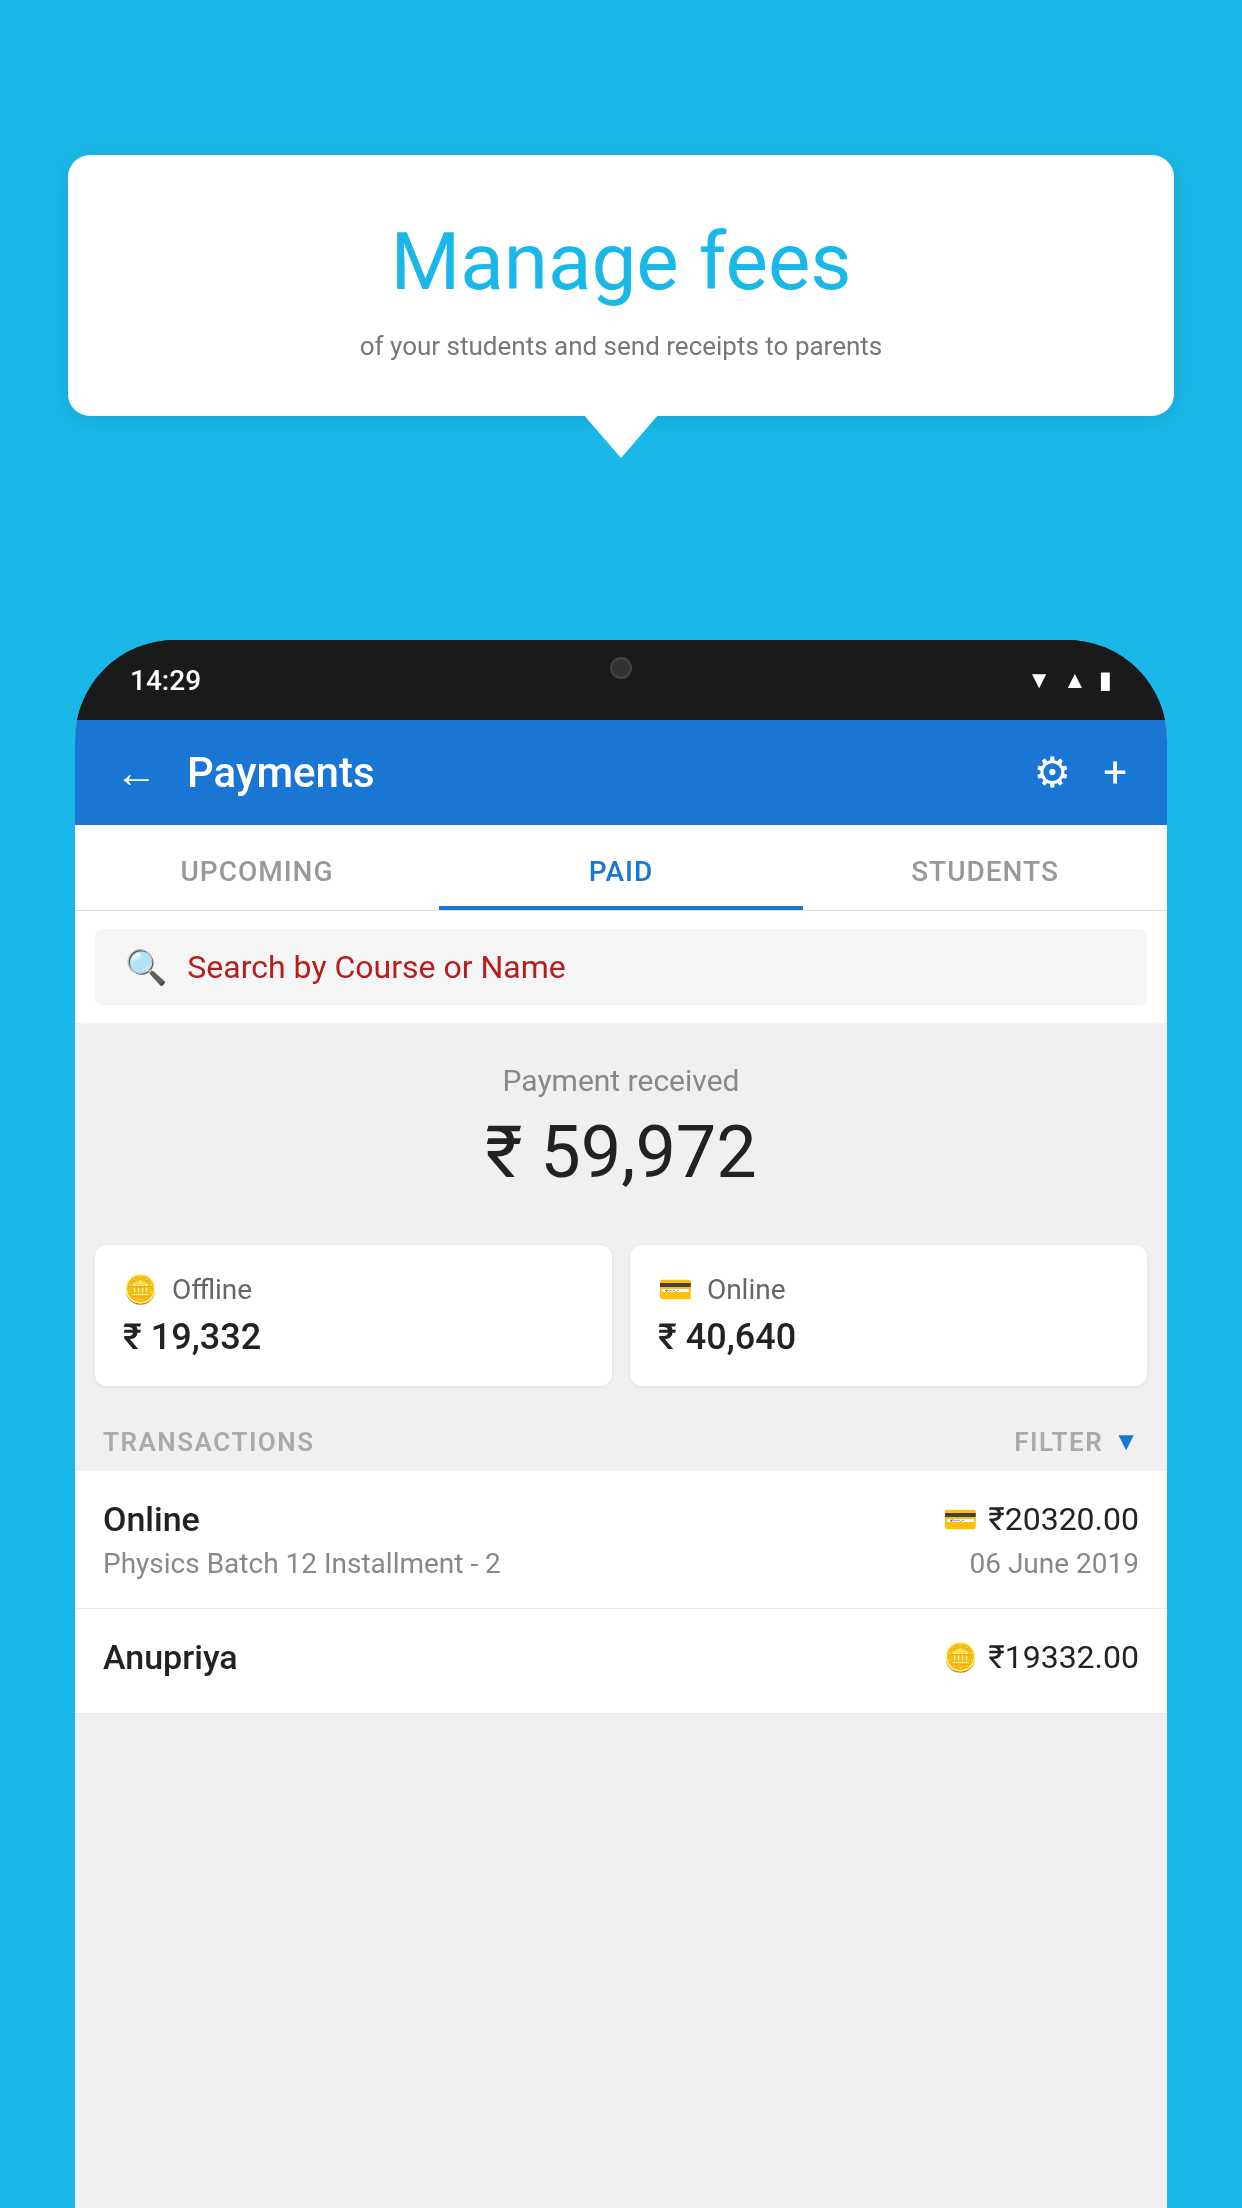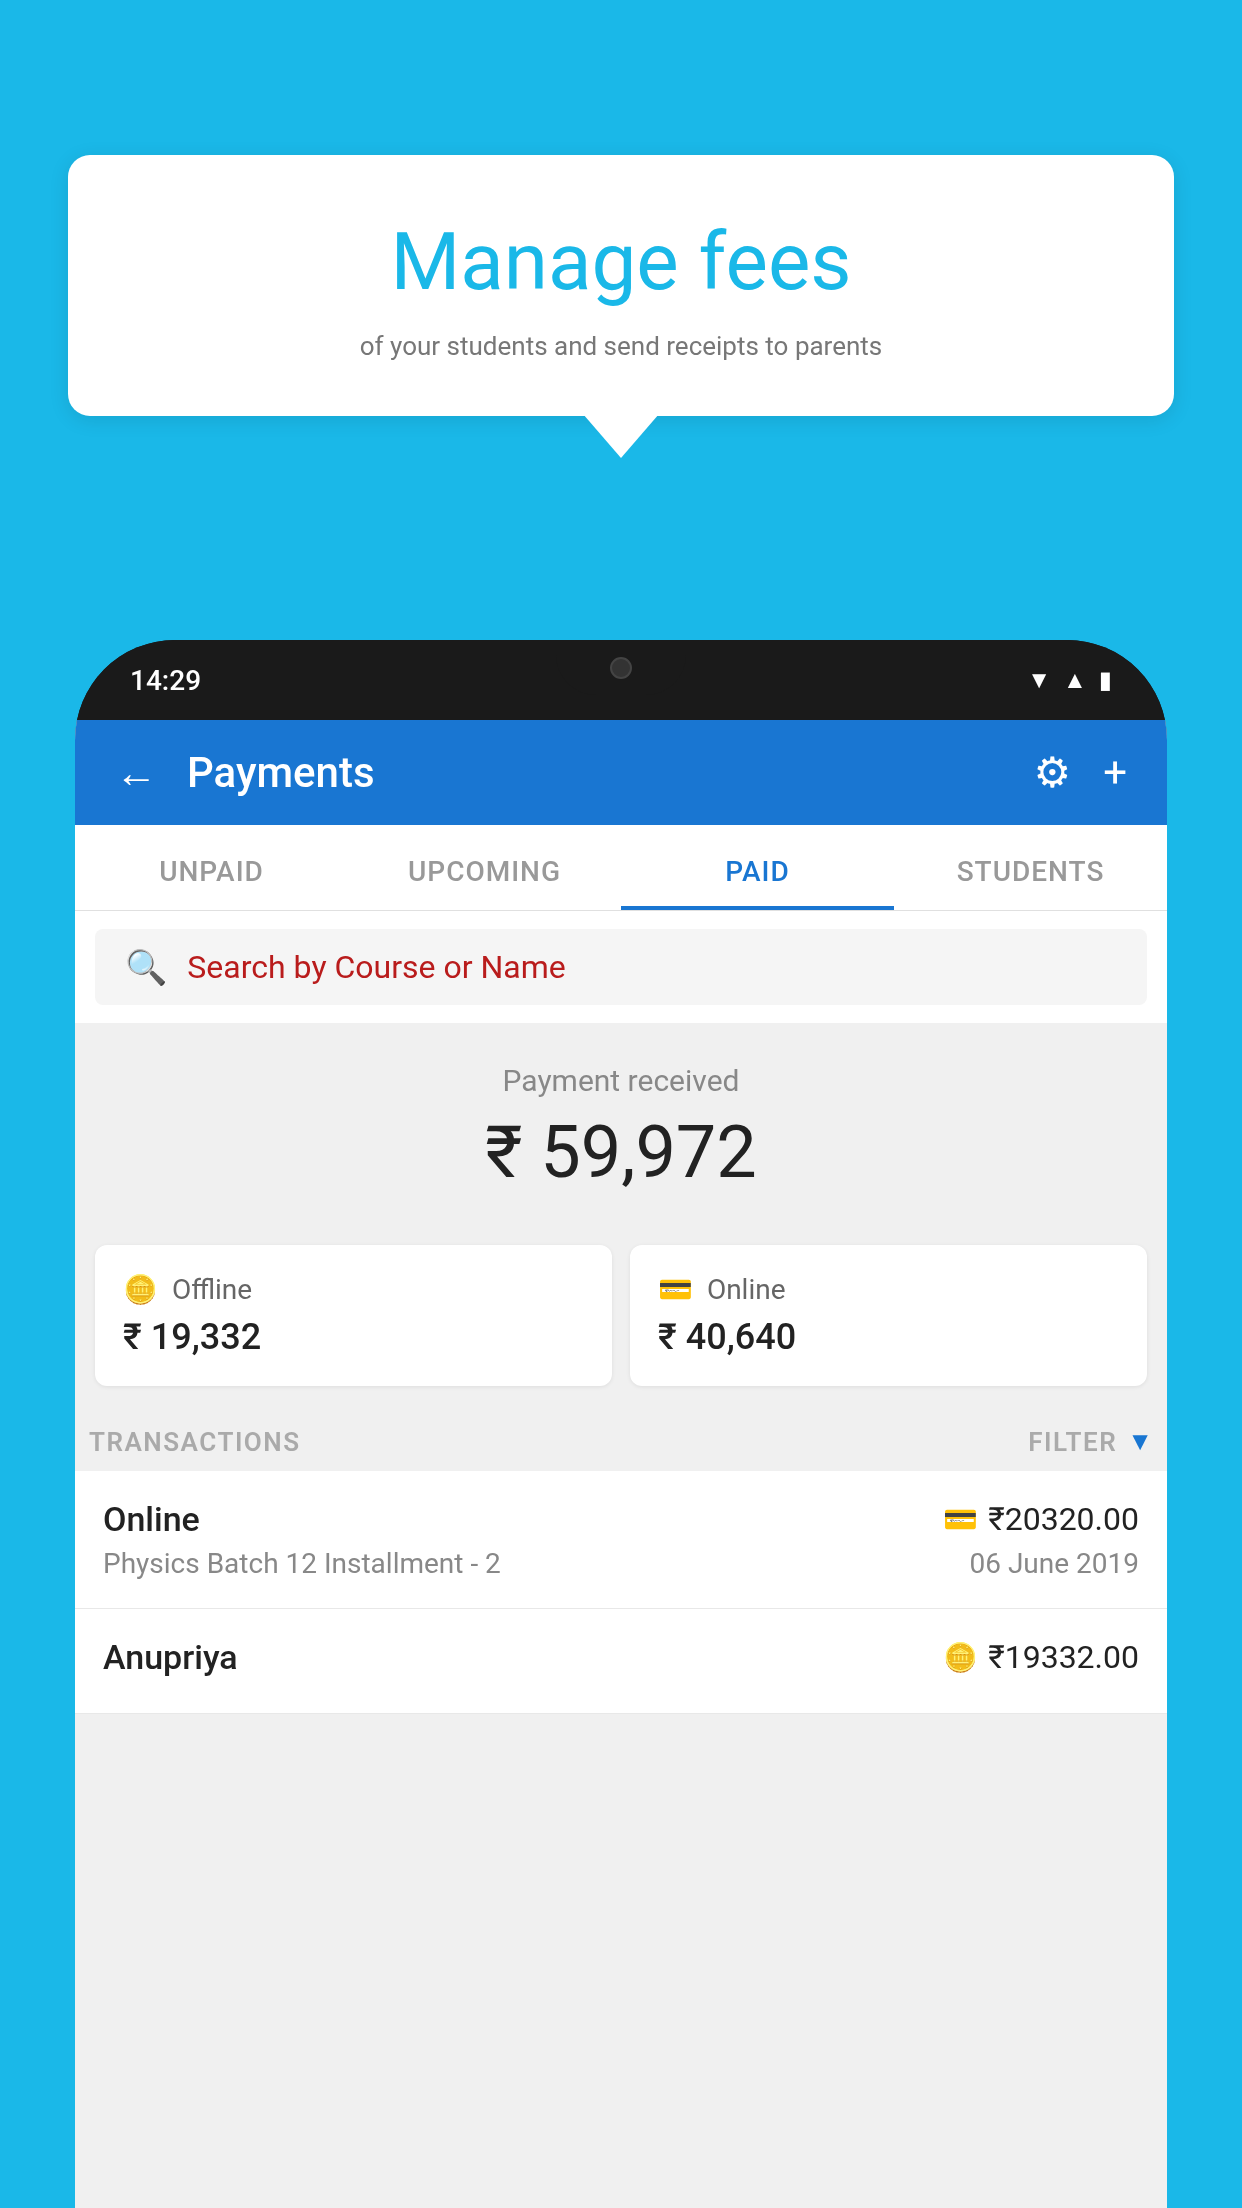--- a/index.html
+++ b/index.html
@@ -281,21 +281,21 @@
       font-size: 36px;
       font-weight: 500;
     }
 
     
     .transactions-header {
       background: #f0f0f0;
       display: flex;
       justify-content: space-between;
       align-items: center;
-      padding: 20px 14px 14px;
+      padding: 20px 28px 14px;
     }
 
     .transactions-label {
       color: #aaa;
       font-size: 26px;
       font-weight: 600;
       letter-spacing: 1.5px;
     }
 
     .filter-area {
@@ -423,21 +423,20 @@
         <span class="back-arrow">←</span>
         <span class="header-title">Payments</span>
       </div>
       <div class="header-right">
         <span class="gear-icon">⚙</span>
         <span class="plus-icon">+</span>
       </div>
     </div>
 
     <div class="tabs-bar">
-      <div class="tab-item">UNPAID</div>
       <div class="tab-item">UPCOMING</div>
       <div class="tab-item active">PAID</div>
       <div class="tab-item">STUDENTS</div>
     </div>
 
     <div class="search-bar-container">
       <div class="search-bar">
         <span class="search-icon-char">🔍</span>
         <span class="search-placeholder">Search by Course or Name</span>
       </div>

